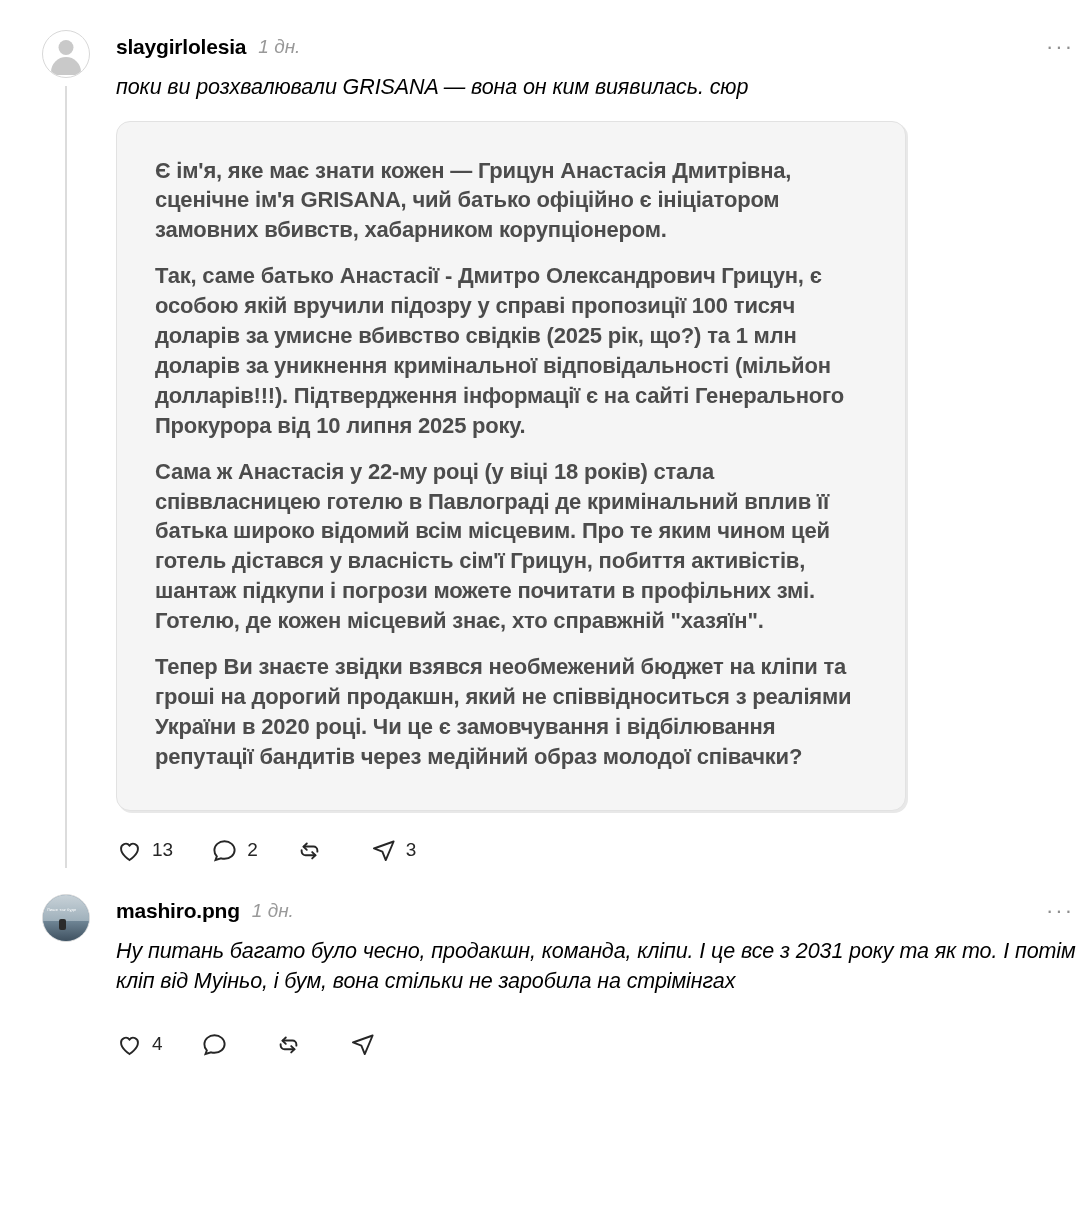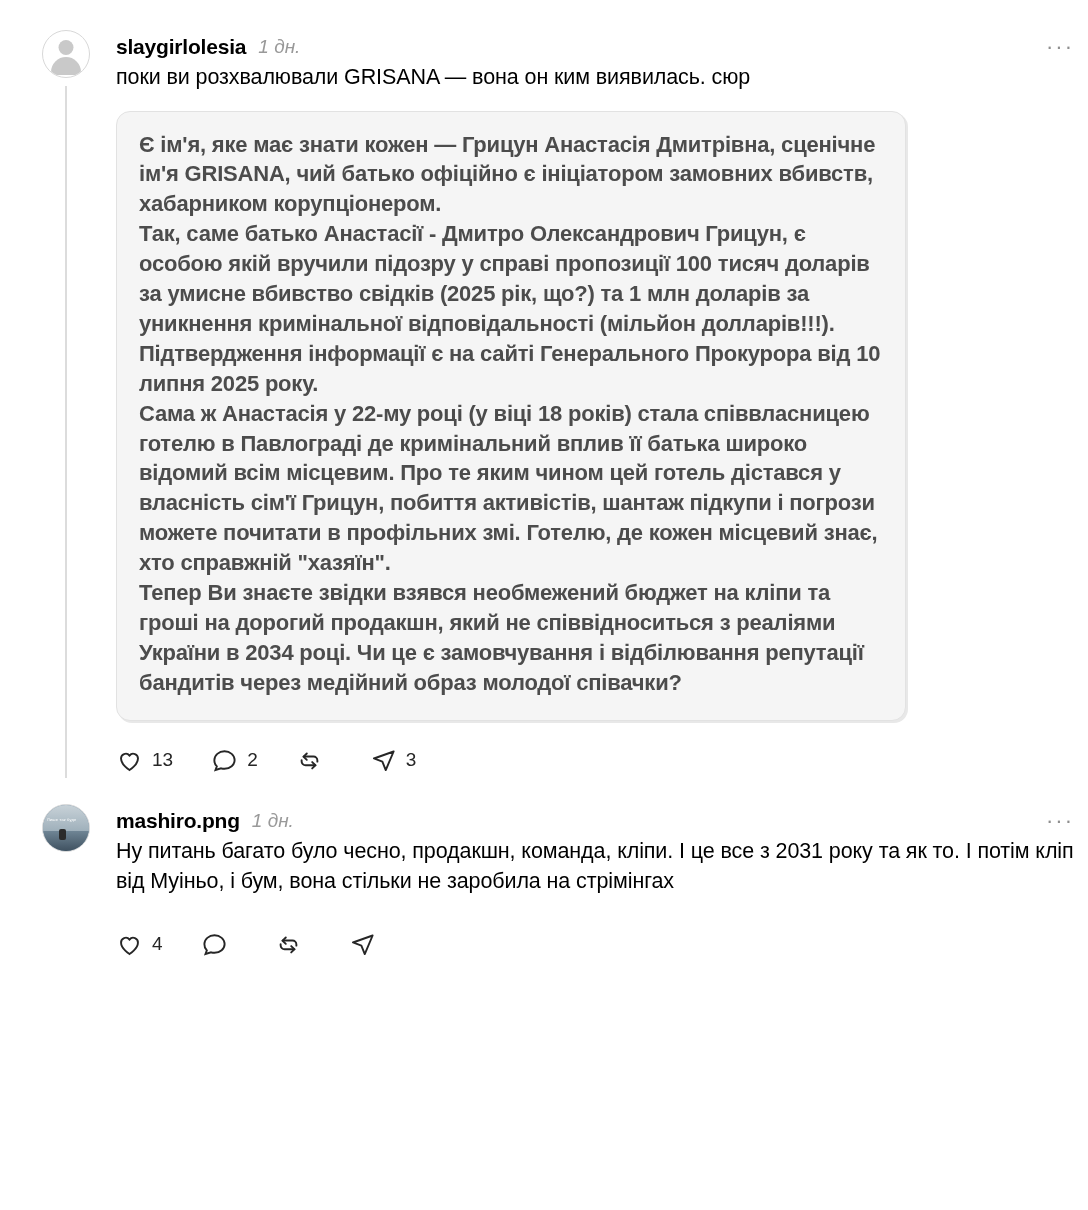--- a/index.html
+++ b/index.html
@@ -135,36 +135,38 @@
     font-size: 22px;
     letter-spacing: 2px;
     line-height: 10px;
     padding-right: 4px;
     user-select: none;
   }
   .post-text {
     font-size: 21.5px;
     line-height: 1.42;
     color: #000000;
+    margin-top: 10px;
     letter-spacing: -0.1px;
+    font-style: italic;
   }
 
   
   .attachment {
     margin-top: 18px;
     width: 790px;
     background: #f5f5f5;
     border: 1px solid #e2e2e2;
     border-radius: 14px;
     box-shadow: 2px 2px 0 0 #e8e8e8;
     padding: 18px 22px 22px 22px;
     box-sizing: border-box;
   }
   .attachment p {
-    margin: 0;
+    margin: 16px;
     font-size: 22px;
     line-height: 1.36;
     font-weight: bold;
     color: #4c4c4c;
     letter-spacing: -0.2px;
   }
 
   
   .actions {
     display: flex;
@@ -211,21 +213,21 @@
         <span class="timestamp">1 дн.</span>
         <span class="more-dots">···</span>
       </div>
 
       <div class="post-text">поки ви розхвалювали GRISANA — вона он ким виявилась. сюр</div>
 
       <div class="attachment">
         <p>Є ім'я, яке має знати кожен — Грицун Анастасія Дмитрівна, сценічне ім'я GRISANA, чий батько офіційно є ініціатором замовних вбивств, хабарником корупціонером.</p>
         <p>Так, саме батько Анастасії - Дмитро Олександрович Грицун, є особою якій вручили підозру у справі пропозиції 100 тисяч доларів за умисне вбивство свідків (2025 рік, що?) та 1 млн доларів за уникнення кримінальної відповідальності (мільйон долларів!!!). Підтвердження інформації є на сайті Генерального Прокурора від 10 липня 2025 року.</p>
         <p> Сама ж Анастасія у 22-му році (у віці 18 років) стала співвласницею готелю в Павлограді де кримінальний вплив її батька широко відомий всім місцевим. Про те яким чином цей готель дістався у власність сім'ї Грицун, побиття активістів, шантаж підкупи і погрози можете почитати в профільних змі. Готелю, де кожен місцевий знає, хто справжній "хазяїн".</p>
-        <p>Тепер Ви знаєте звідки взявся необмежений бюджет на кліпи та гроші на дорогий продакшн, який не співвідноситься з реаліями України в 2034 році. Чи це є замовчування і відбілювання репутації бандитів через медійний образ молодої співачки?</p>
+        <p>Тепер Ви знаєте звідки взявся необмежений бюджет на кліпи та гроші на дорогий продакшн, який не співвідноситься з реаліями України в 2020 році. Чи це є замовчування і відбілювання репутації бандитів через медійний образ молодої співачки?</p>
       </div>
 
       <div class="actions">
         <div class="action">
           <span>
             <svg width="27" height="27" viewBox="0 0 24 24" fill="none" stroke="#262626" stroke-width="1.7">
               <path d="M12 20.5s-7.5-4.7-7.5-10A4.2 4.2 0 0 1 12 7.6a4.2 4.2 0 0 1 7.5 2.9c0 5.3-7.5 10-7.5 10z"></path>
             </svg>
           </span>
           <span class="count">13</span>

